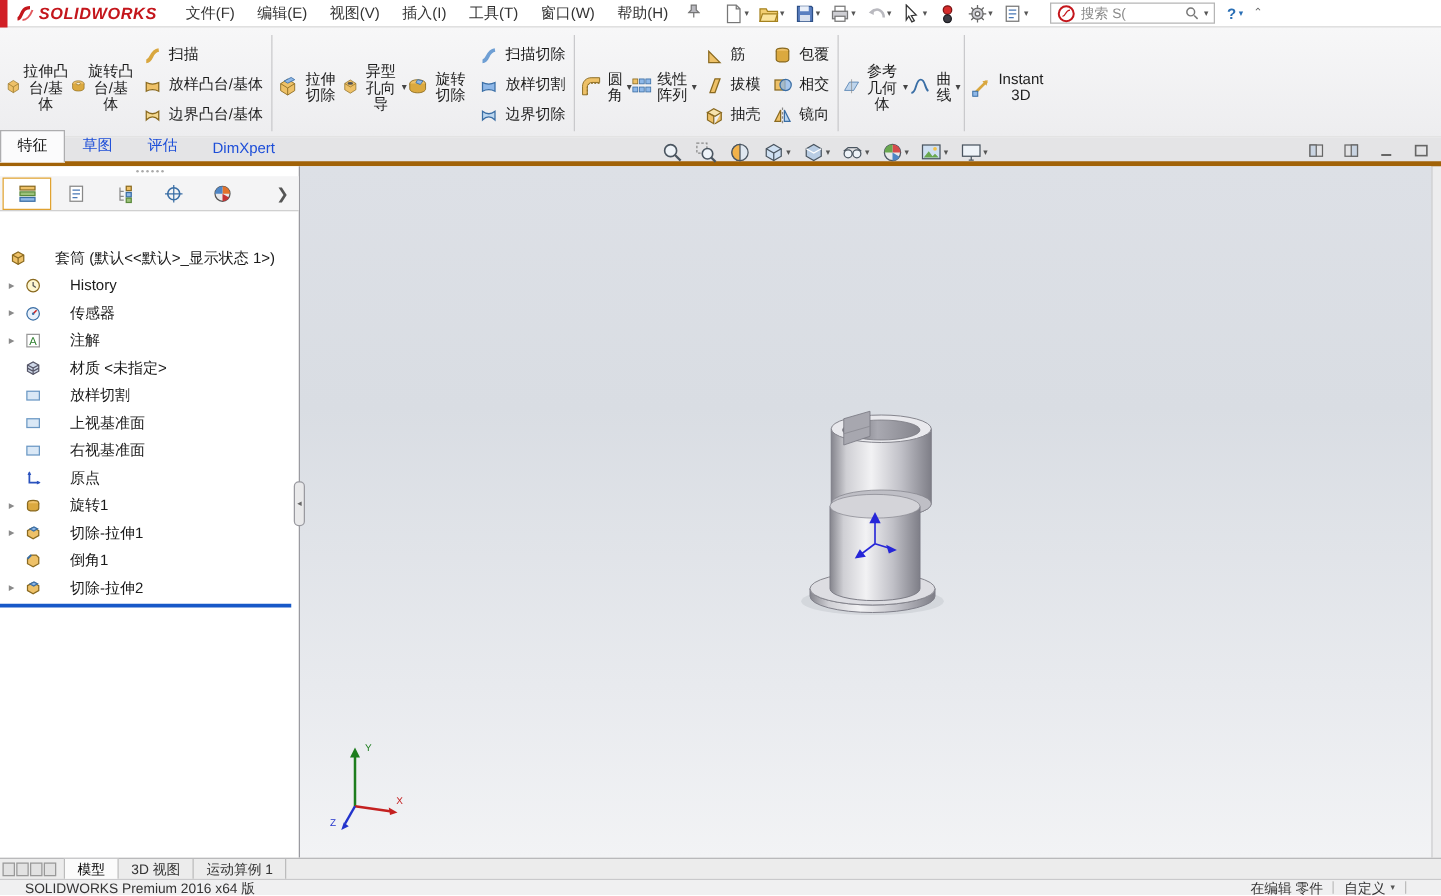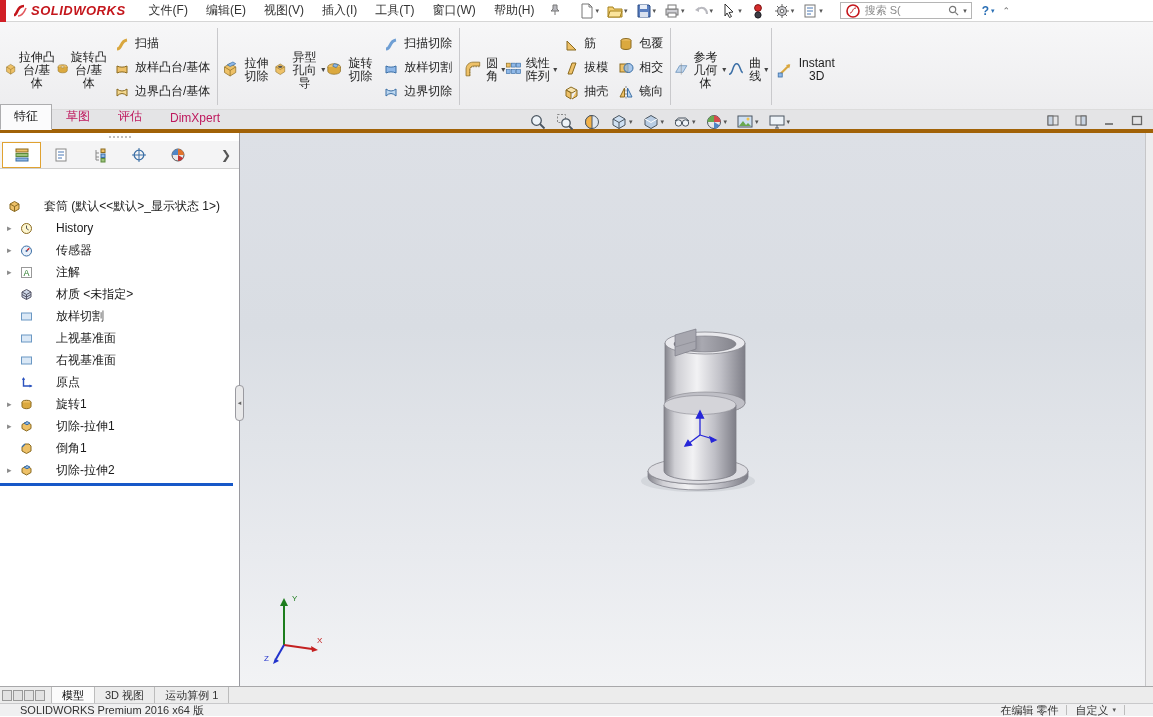--- a/index.html
+++ b/index.html
@@ -28,21 +28,21 @@
   .rbig .lbl{margin-top:2px;word-break:break-all}
   .rbig .caret{font-size:8px;color:#444;margin-top:1px;line-height:7px}
   .rcol{display:flex;flex-direction:column;gap:3px;padding:9px 4px 0 6px}
   .rsmall{display:flex;align-items:center;gap:5px;height:21px;white-space:nowrap;color:#1d1d1d}
   .vsep{width:1px;background:#c9c9cc;margin:4px 3px}
   .i26{width:26px;height:26px}
   .i16{width:16px;height:16px;flex:0 0 16px}
 
   
   #tabstrip{height:23px;background:#e4e4e6;border-bottom:4px solid #a16207;display:flex;align-items:flex-end;position:relative}
-  .ctab{padding:3px 13px 4px;color:#be185d;border:1px solid transparent;margin-bottom:-1px}
+  .ctab{padding:3px 13px 4px;color:#1d4ed8;border:1px solid transparent;margin-bottom:-1px}
   .ctab.active{background:#fbfbfc;border-color:#adadaf;border-bottom-color:#fbfbfc;color:#111}
   #headsup{position:absolute;left:528px;top:2px;display:flex;align-items:center;gap:7px}
   .hbtn{display:flex;align-items:center;gap:1px;padding:1px}
   .hbtn .caret{font-size:7px;color:#555}
   .i18{width:18px;height:18px}
   #winbtns{position:absolute;right:8px;top:3px;display:flex;gap:12px}
   .wbtn{width:16px;height:14px;display:flex;align-items:center;justify-content:center}
 
   
   #main{height:553px;display:flex}

